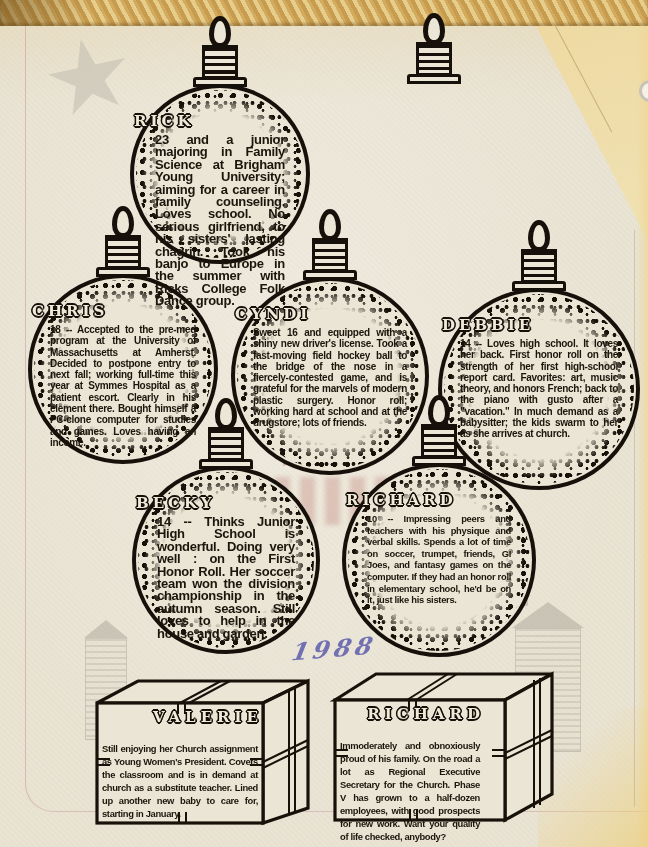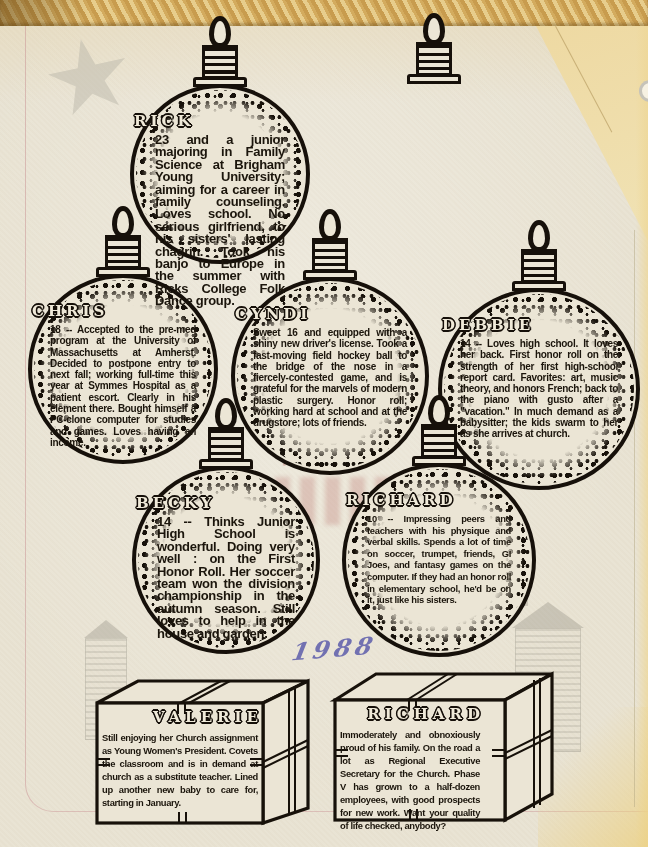--- a/index.html
+++ b/index.html
@@ -88,21 +88,21 @@
                     -1.6px 0 0 #16100a,1.6px 0 0 #16100a,0 -1.6px 0 #16100a,0 1.6px 0 #16100a;}
   .ball-text{margin-top:4px;padding:0 21px;font-weight:bold;color:#1b150c;
         text-align:justify;letter-spacing:-.3px;font-size:9.4px;line-height:11.6px;}
   .fs-lg .ball-text{font-size:13px;line-height:12.4px;}
   .fs-sm .ball-text{font-size:10px;line-height:11.3px;padding:0 18px;}
   
   .gift{position:absolute;}
   .gift svg{display:block;}
   .gift-face{position:absolute;display:flex;flex-direction:column;align-items:flex-end;
         box-sizing:border-box;padding-top:5px;}
-  .gift-text{margin-top:5px;padding:0 5px;font-weight:bold;color:#1b150c;
+  .gift-text{margin-top:16px;padding:0 5px;font-weight:bold;color:#1b150c;
         font-size:9.4px;line-height:13px;letter-spacing:-.35px;text-align:justify;}
   .gift .outline-title{font-size:15px;letter-spacing:5px;}
   
   .year{position:absolute;left:293px;top:634px;font-family:"DejaVu Serif",serif;
         font-style:italic;font-weight:bold;font-size:24px;color:#5d5dab;
         letter-spacing:4px;transform:skewX(-16deg) rotate(-5deg);opacity:.85;}
 </style>
 </head>
 <body>
 

